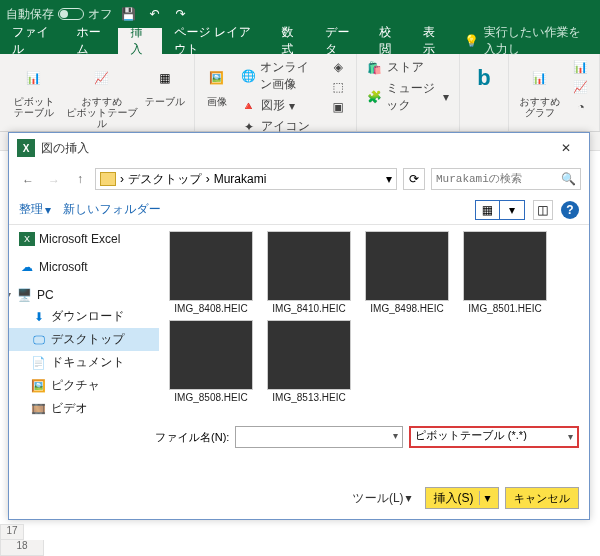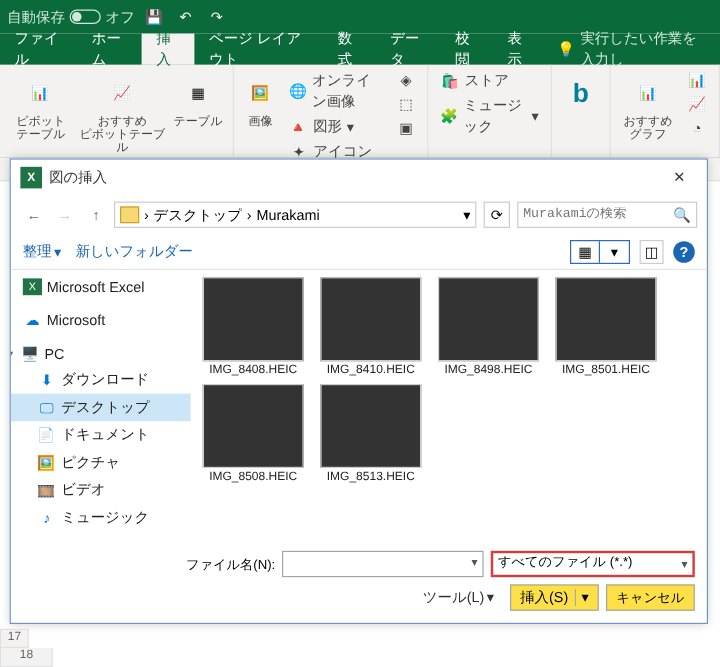--- a/index.html
+++ b/index.html
@@ -70,21 +70,21 @@
 .dialog .files .thumb .img { width:84px; height:70px; border:1px solid #ccc; background:#333; }
 .dialog .files .thumb .fn { font-size:10px; color:#222; text-align:center; white-space:nowrap; overflow:hidden; width:100%; }
 
 .dialog .bottom { padding: 6px 10px 10px 10px; display:flex; flex-direction:column; gap:6px; border-top:0; }
 .dialog .bottom .row1 { display:flex; align-items:center; gap:6px; }
 .dialog .bottom .row1 .lbl { font-size:11px; white-space:nowrap; }
 .dialog .bottom .row1 select, .dialog .bottom .row1 .combo { height:22px; border:1px solid #a6a6a6; background:#fff; font-size:11px; padding:0 4px; }
 .dialog .bottom .row1 .fnbox { flex:1; }
 .dialog .bottom .row1 .filter { width:170px; border:2px solid #d93a3a; padding-right:16px; position:relative; }
 .dialog .bottom .row1 .filter::after { content:"▾"; position:absolute; right:4px; top:3px; font-size:10px; color:#555; }
-.dialog .bottom .row2 { display:flex; justify-content:flex-end; gap:6px; align-items:center; }
+.dialog .bottom .row2 { display:flex; justify-content:flex-end; gap:6px; align-items:center;margin-top:33px; }
 .dialog .bottom .btn { height:22px; min-width:74px; border:1px solid #a6a6a6; background:#fde047; font-size:11px; display:flex; align-items:center; justify-content:center; gap:2px; padding:0 6px; }
 .dialog .bottom .tools { background:transparent; border:0; color:#333; }
 
 .thumb .img.a{background:linear-gradient(135deg,#7a5b2a,#3a2b15);}
 .thumb .img.b{background:linear-gradient(135deg,#1b2f44,#4b6b8c);}
 .thumb .img.c{background:linear-gradient(135deg,#888,#eee);}
 .thumb .img.d{background:linear-gradient(135deg,#5a7a9a,#b5c5d5);}
 .thumb .img.e{background:radial-gradient(circle,#c9a14a,#554422);}
 .thumb .img.f{background:radial-gradient(circle,#d8c070,#6a5a2a);}
 </style>
@@ -335,21 +335,21 @@
       </div>
     </div>
   </div>
   <div class="bottom">
     <div class="row1">
       <div style="width:130px"></div>
       <span class="lbl">ファイル名(N):</span>
       <div class="combo fnbox" style="position:relative">
           <span style="position:absolute;right:4px;top:3px;font-size:10px;color:#555">▾</span>
         </div>
-      <div class="combo filter">すべてのファイル (*.*)</div>
+      <div class="combo filter">ピボットテーブル (*.*)</div>
     </div>
     <div class="row2">
       <div class="btn tools">
           <span>ツール(L)</span>
           <span>▾</span>
         </div>
       <div class="btn">
           <span>挿入(S)</span>
           <span style="border-left:1px solid #aaa;padding-left:4px;margin-left:4px">▾</span>
         </div>

